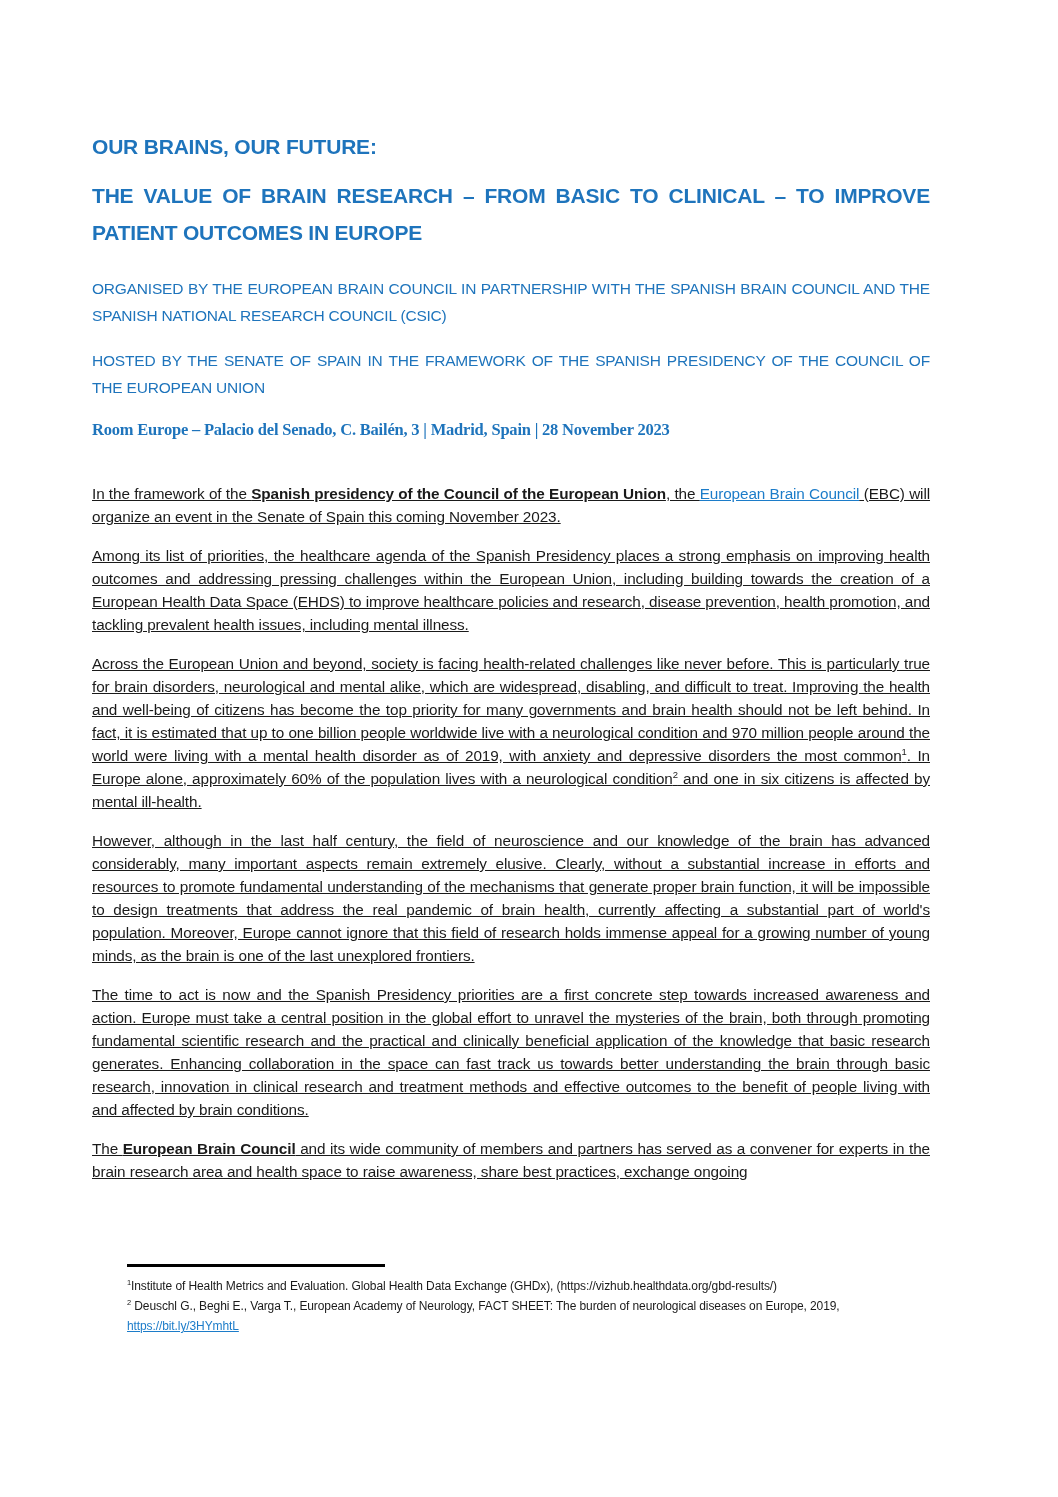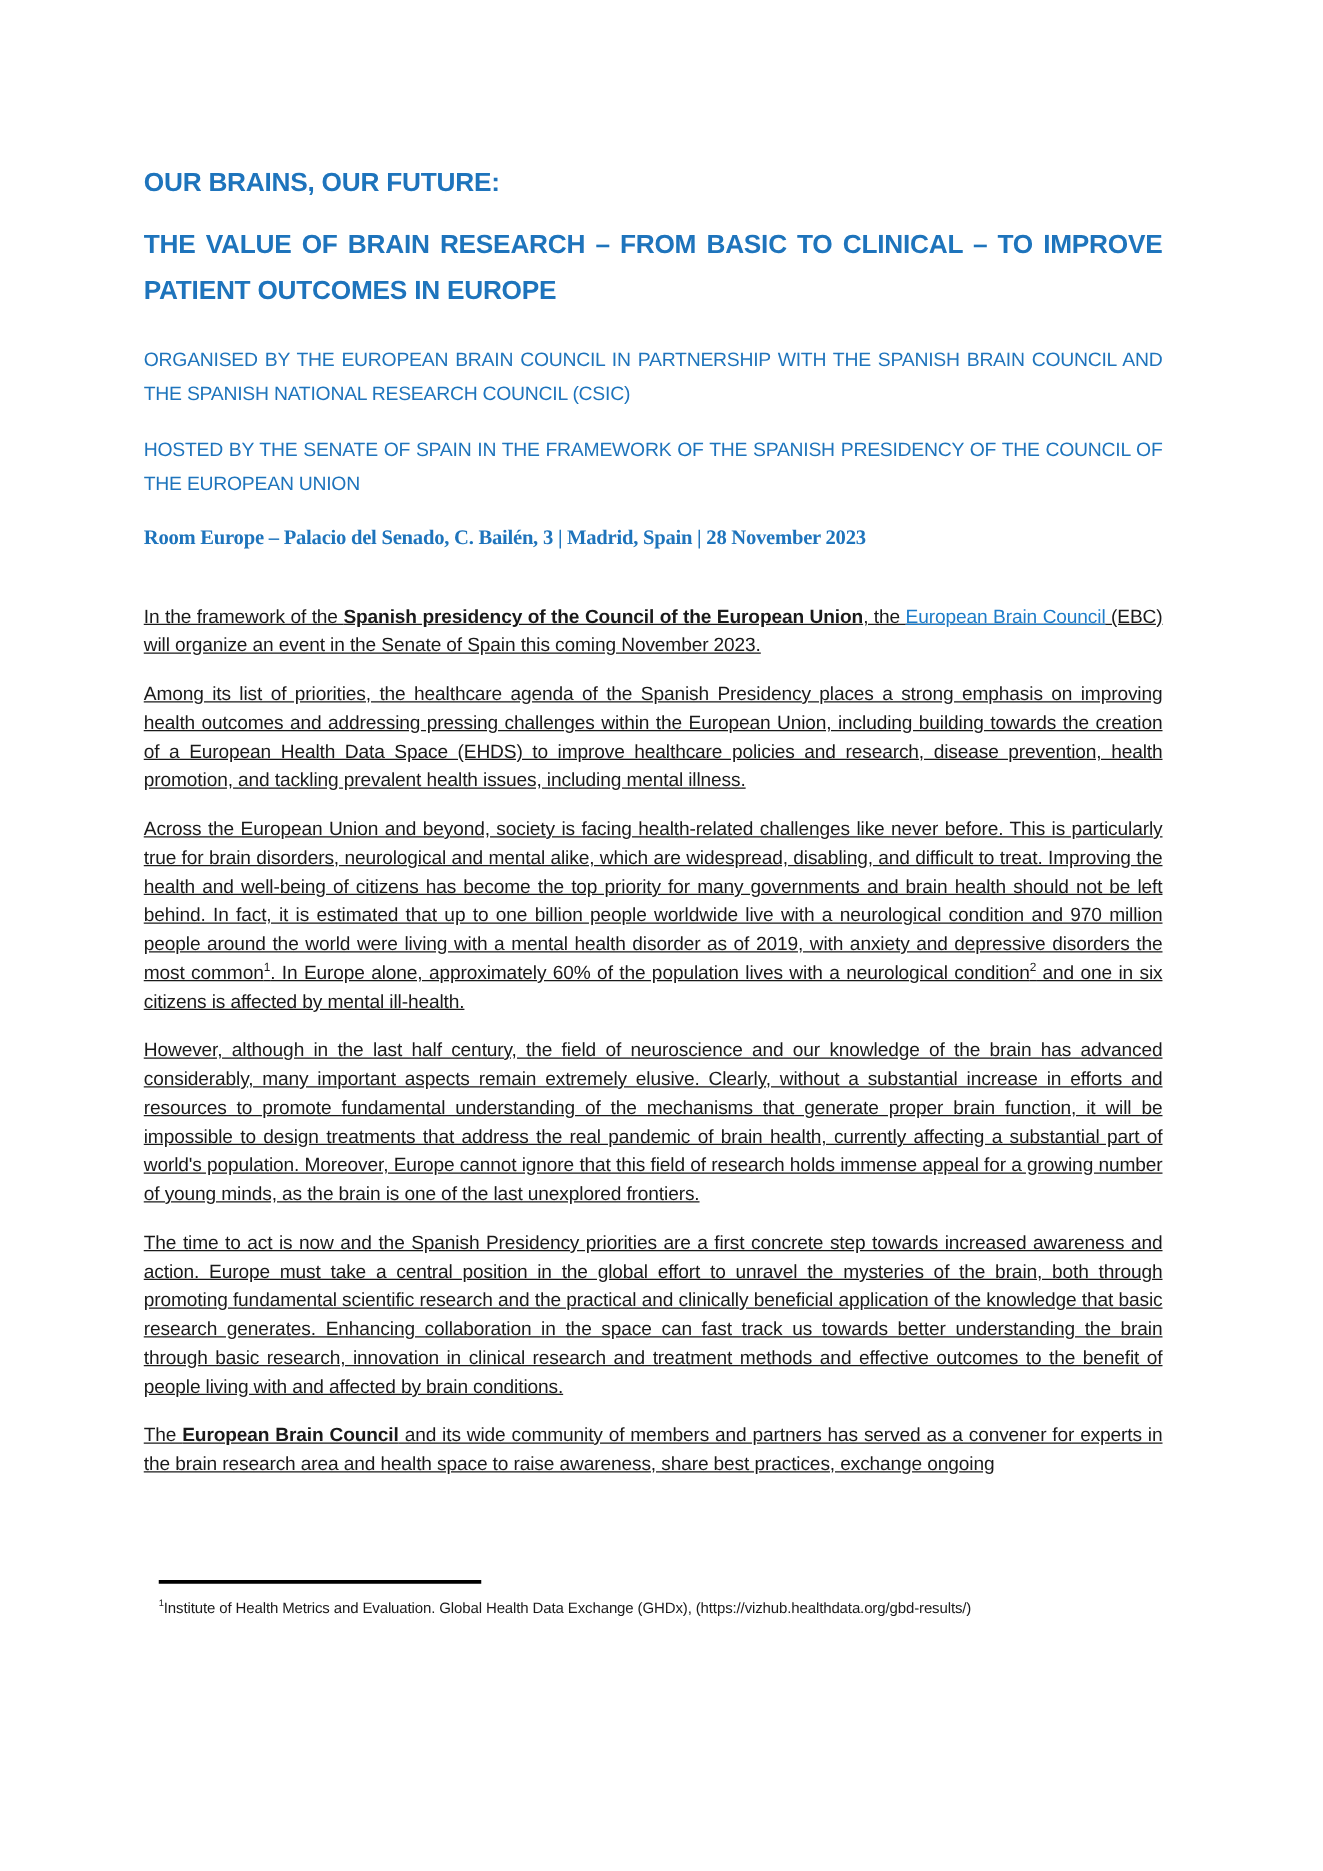--- a/index.html
+++ b/index.html
@@ -8,21 +8,21 @@
     --text: #1a1a1a;
   }
   * { box-sizing: border-box; }
   html, body { margin: 0; padding: 0; background: #ffffff; }
   body { width: 1058px; }
   .page {
     position: relative;
     width: 1058px;
     height: 1497px;
     background: #ffffff;
-    padding: 133px 128px 0 115px;
+    padding: 133px 128px 0 92px;
     overflow: hidden;
     font-family: "Liberation Sans", sans-serif;
     color: var(--text);
   }
   .doc-title {
     margin: 0 0 17px 0;
     font-size: 21px;
     line-height: 27px;
     font-weight: bold;
     color: var(--accent);
@@ -112,15 +112,16 @@
     <p class="body-para"><span>Among its list of priorities, the healthcare agenda of the Spanish Presidency places a strong emphasis on improving health outcomes and addressing pressing challenges within the European Union, including building towards the creation of a European Health Data Space (EHDS) to improve healthcare policies and research, disease prevention, health promotion, and tackling prevalent health issues, including mental illness.</span></p>
     <p class="body-para"><span>Across the European Union and beyond, society is facing health-related challenges like never before. This is particularly true for brain disorders, neurological and mental alike, which are widespread, disabling, and difficult to treat. Improving the health and well-being of citizens has become the top priority for many governments and brain health should not be left behind. In fact, it is estimated that up to one billion people worldwide live with a neurological condition and 970 million people around the world were living with a mental health disorder as of 2019, with anxiety and depressive disorders the most common</span><sup>1</sup><span>. In Europe alone, approximately 60% of the population lives with a neurological condition</span><sup>2</sup><span> and one in six citizens is affected by mental ill-health.</span></p>
     <p class="body-para"><span>However, although in the last half century, the field of neuroscience and our knowledge of the brain has advanced considerably, many important aspects remain extremely elusive. Clearly, without a substantial increase in efforts and resources to promote fundamental understanding of the mechanisms that generate proper brain function, it will be impossible to design treatments that address the real pandemic of brain health, currently affecting a substantial part of world's population.  Moreover, Europe cannot ignore that this field of research holds immense appeal for a growing number of young minds, as the brain is one of the last unexplored frontiers.</span></p>
     <p class="body-para"><span>The time to act is now and the Spanish Presidency priorities are a first concrete step towards increased awareness and action. Europe must take a central position in the global effort to unravel the mysteries of the brain, both through promoting fundamental scientific research and the practical and clinically beneficial application of the knowledge that basic research generates. Enhancing collaboration in the space can fast track us towards better understanding the brain through basic research, innovation in clinical research and treatment methods and effective outcomes to the benefit of people living with and affected by brain conditions.</span></p>
     <p class="body-para"><span>The </span><span class="seg-bold">European Brain Council</span><span> and its wide community of members and partners has served as a convener for experts in the brain research area and health space to raise awareness, share best practices, exchange ongoing</span></p>
   </div>
 
   <div class="footnote-area">
     <div class="footnote-separator"></div>
     <p class="footnote"><sup>1</sup><span>Institute of Health Metrics and Evaluation. Global Health Data Exchange (GHDx), (https://vizhub.healthdata.org/gbd-results/)</span></p>
+    <p class="footnote"><sup>2</sup><span> Deuschl G., Beghi E., Varga T., European Academy of Neurology, FACT SHEET: The burden of neurological diseases on Europe, 2019, </span><a href="#" class="seg-link">https://bit.ly/3HYmhtL</a></p>
   </div>
 
 </div>
 
 </body></html>

